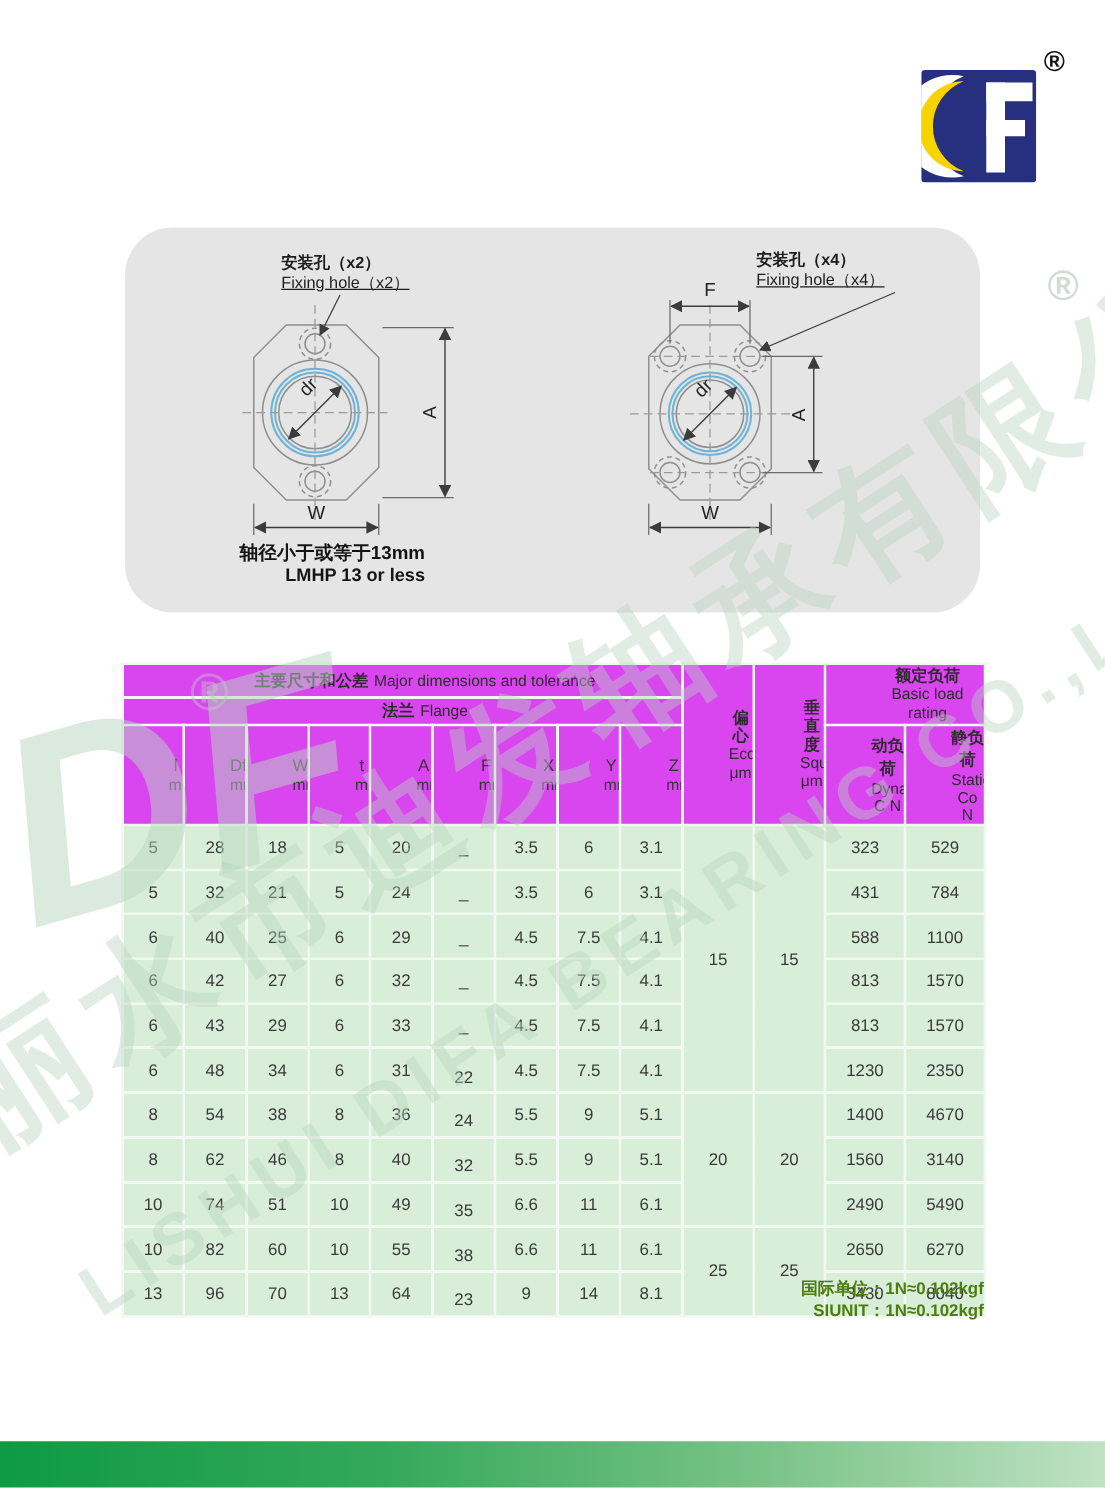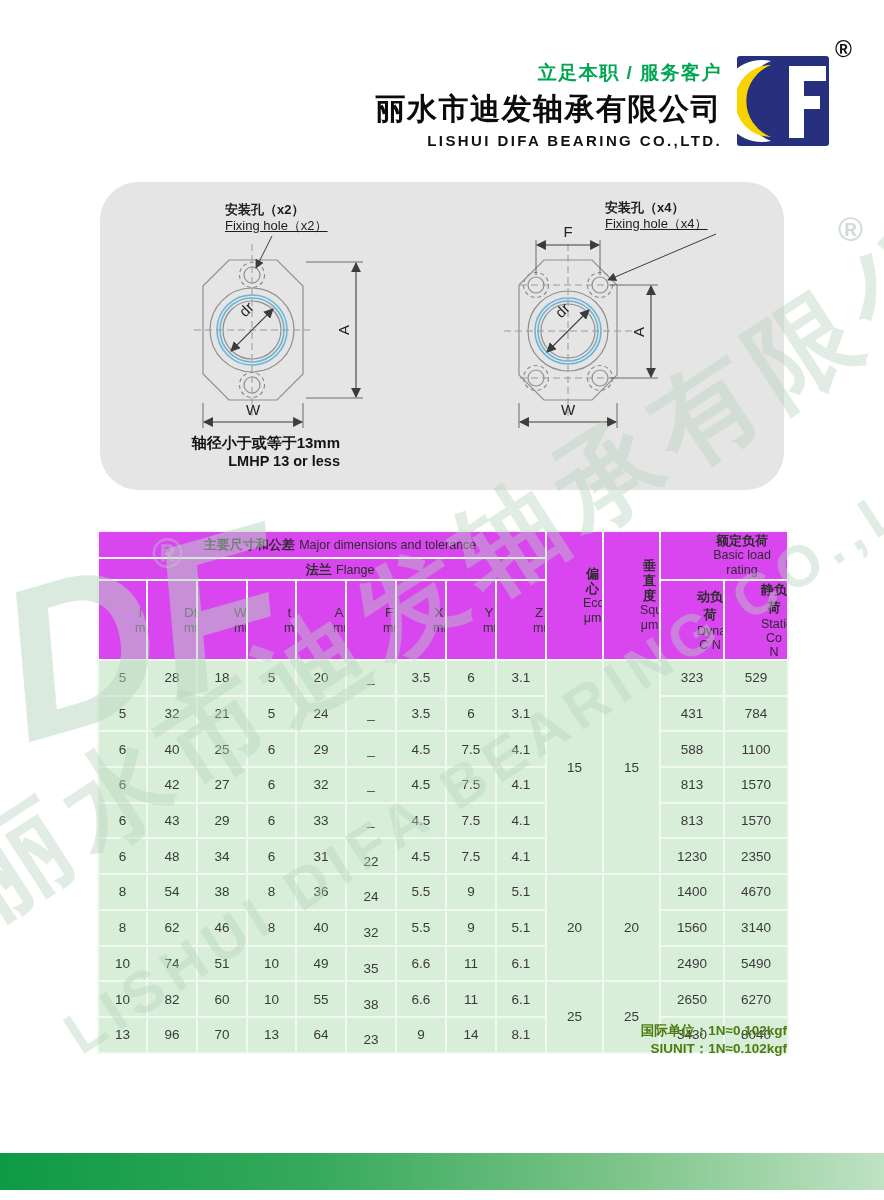--- a/index.html
+++ b/index.html
@@ -59,25 +59,20 @@
   .footer{position:absolute;right:97px;top:1022px;text-align:right;z-index:5;
           font-size:13.5px;font-weight:bold;color:#4d7c0f;line-height:18px;}
   .bottom-bar{position:absolute;left:0;top:1153px;width:884px;height:37px;z-index:5;
           background:linear-gradient(90deg,#0e9a44 0%,#35a95b 35%,#7cc489 70%,#bfe2c3 100%);}
 </style>
 </head>
 <body>
 
 <div class="page">
 
-  <div class="header-text">
-    <div class="slogan">立足本职 / 服务客户</div>
-    <div class="company-cn">丽水市迪发轴承有限公司</div>
-    <div class="company-en">LISHUI DIFA BEARING CO.,LTD.</div>
-  </div>
 
   <div class="logo-box">
     <svg width="92" height="90" viewBox="0 0 92 90">
       <title>DF</title>
       <rect x="0" y="0" width="92" height="90" rx="3" fill="#26307f"></rect>
       <path d="M34,5 A41,41 0 1,0 34,85 A43,43 0 0,1 34,5 Z" fill="#ffffff"></path>
       <path d="M34,9 A36,36 0 1,0 34,81 A38.6,38.6 0 0,1 34,9 Z" fill="#f8d300"></path>
       <rect x="52" y="10" width="15" height="72" fill="#ffffff"></rect>
       <rect x="52" y="10" width="37" height="15" fill="#ffffff"></rect>
       <rect x="52" y="40" width="31" height="13" fill="#ffffff"></rect>

